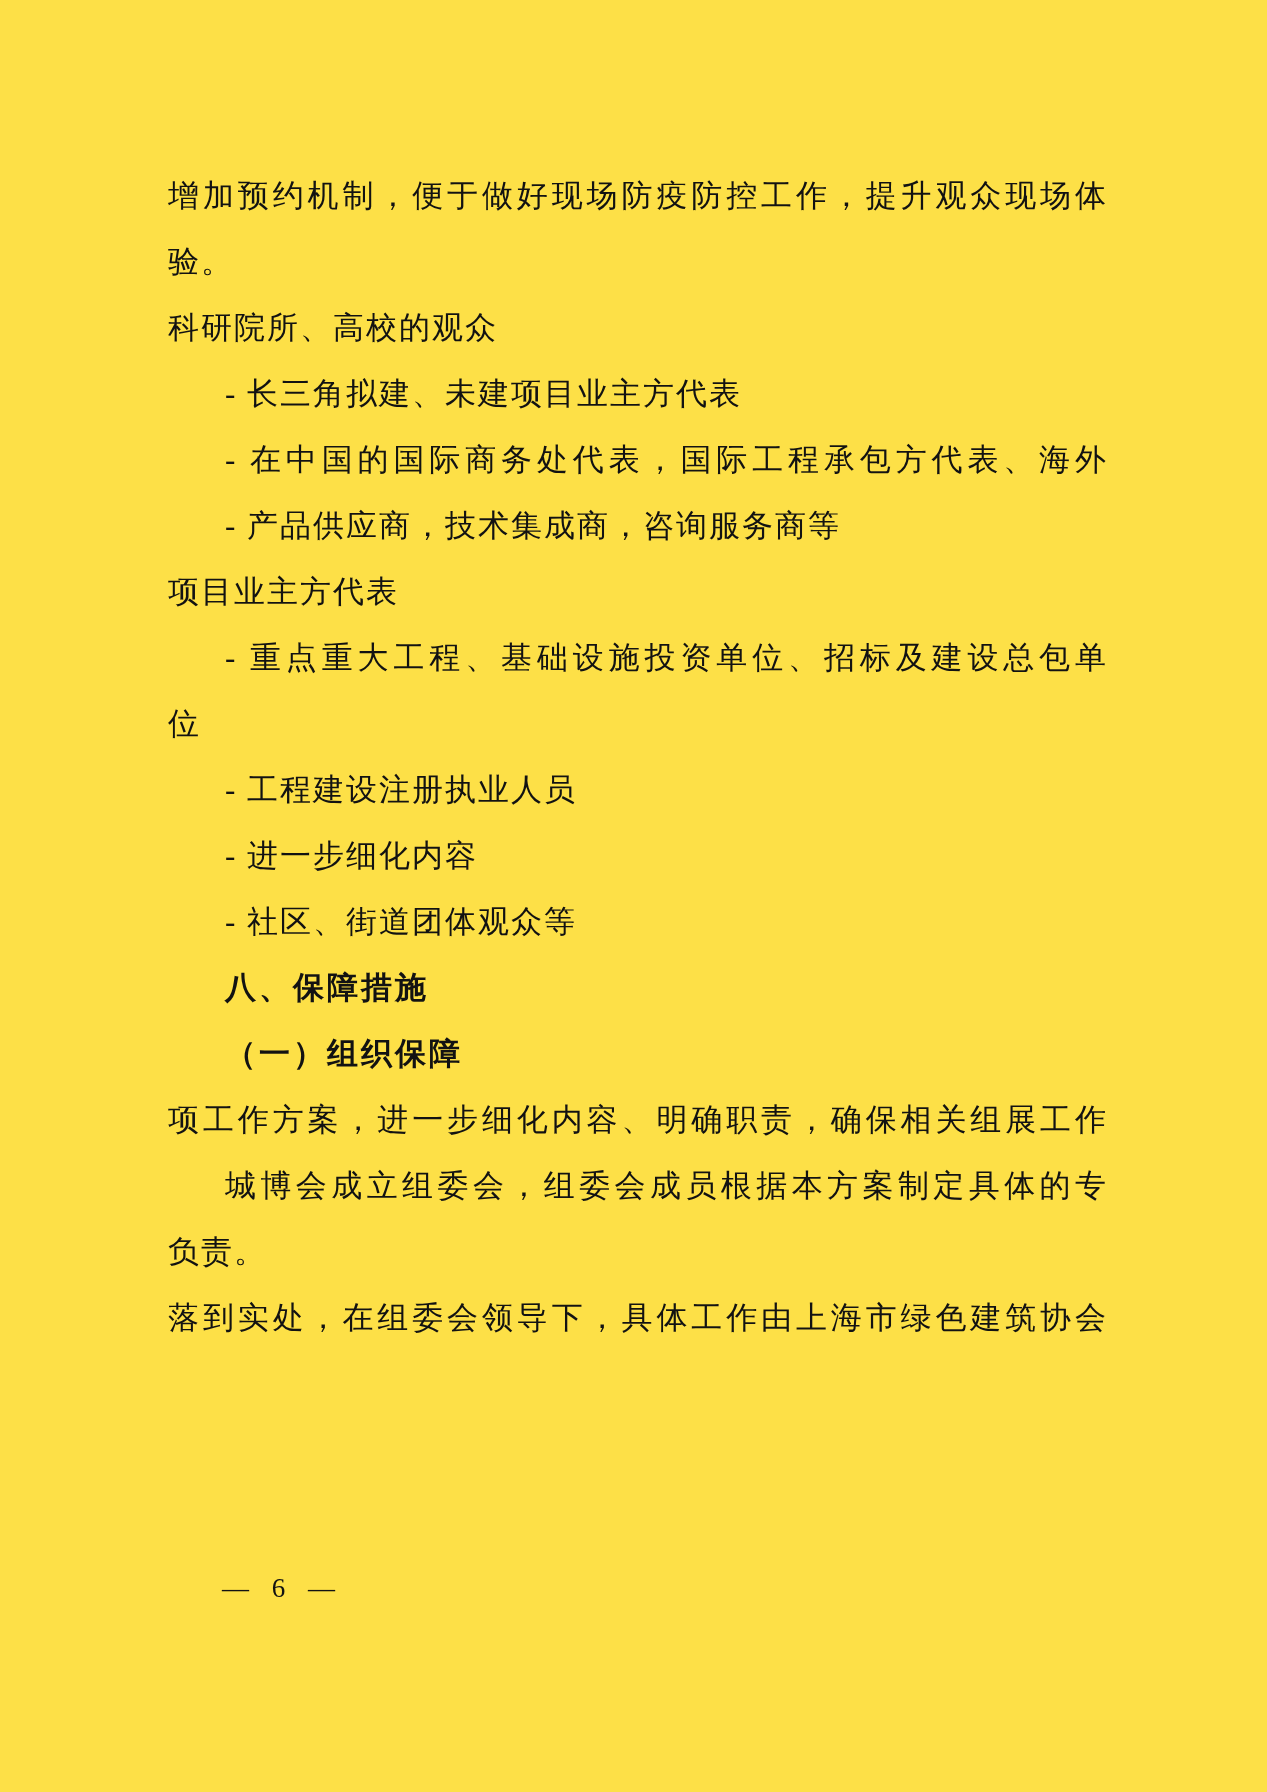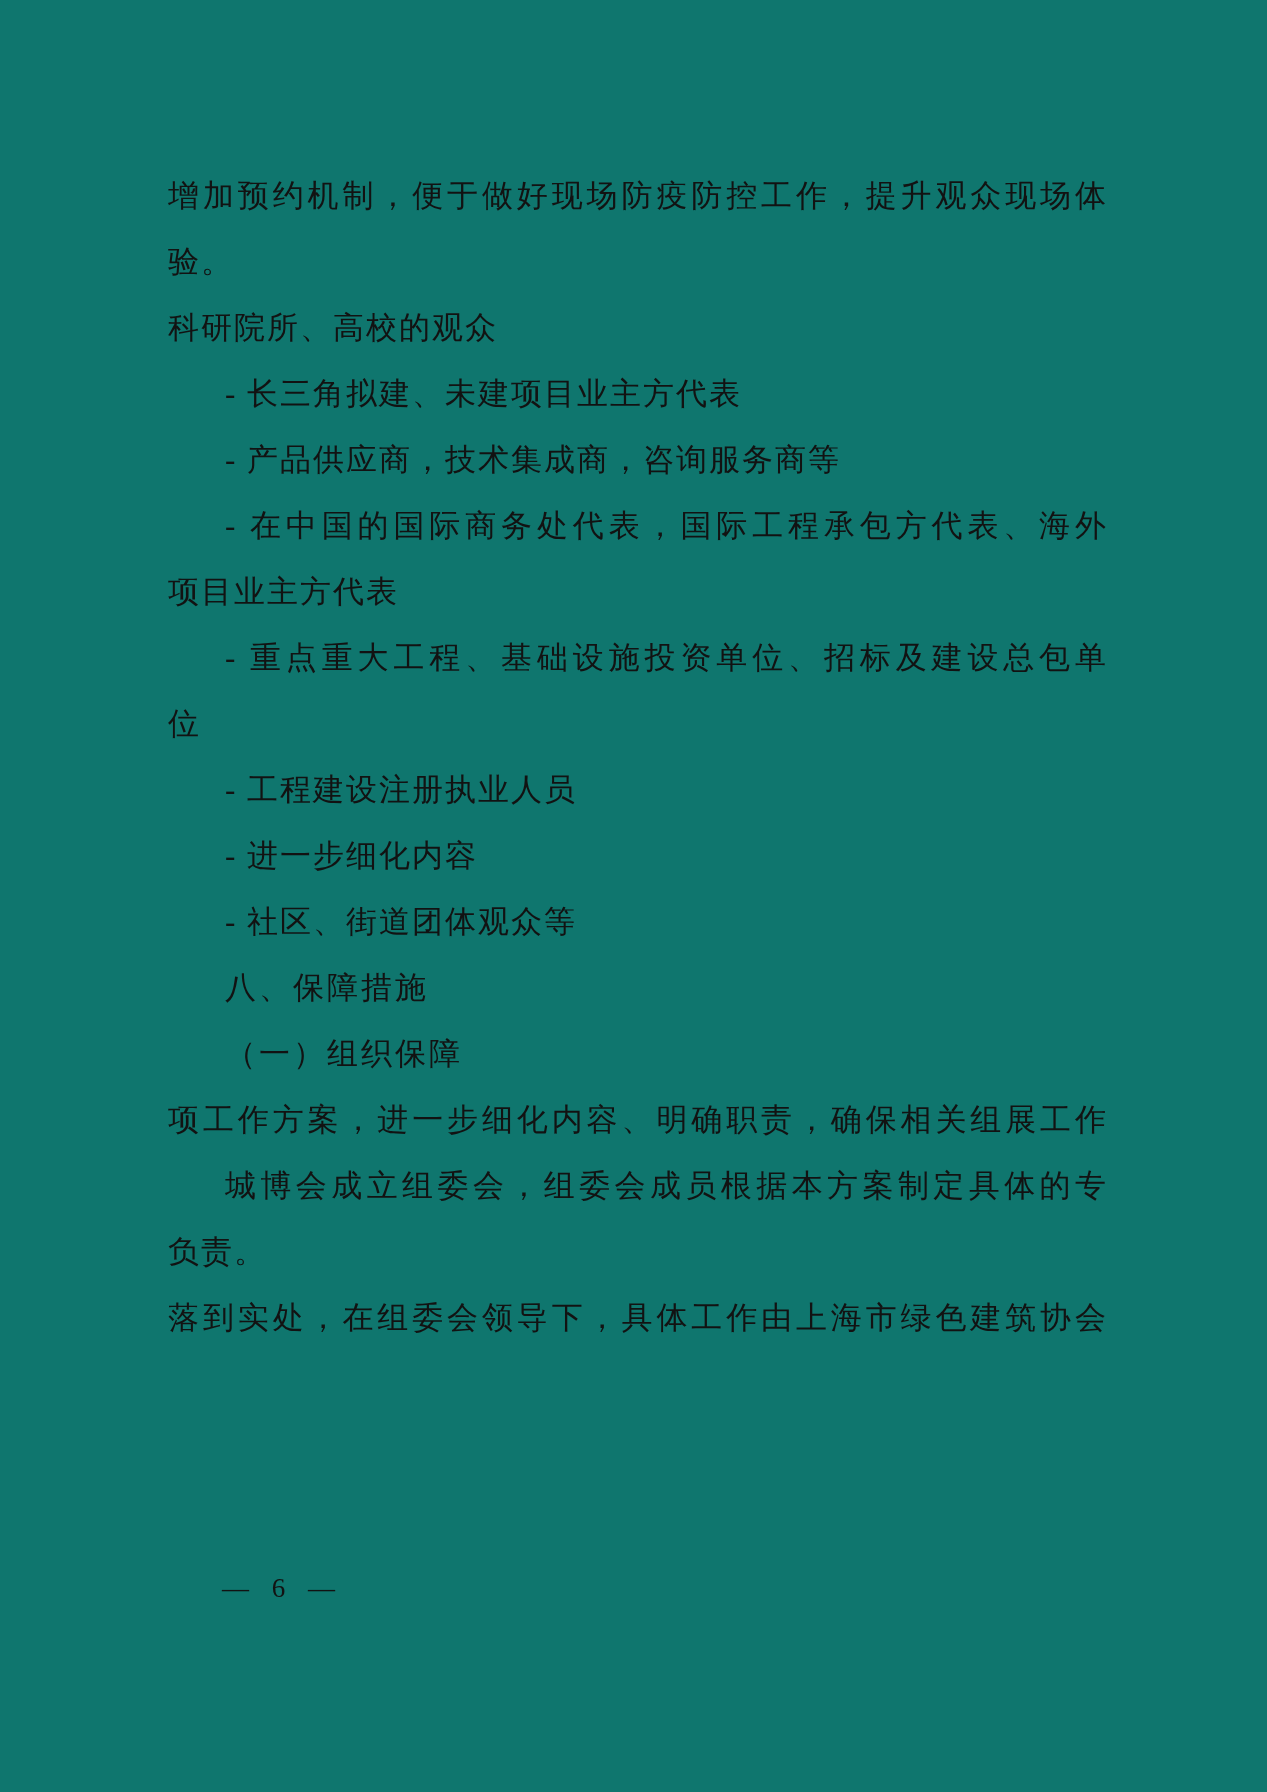--- a/index.html
+++ b/index.html
@@ -4,21 +4,21 @@
 <style>
   html, body {
     margin: 0;
     padding: 0;
     background: #ffffff;
   }
   .page {
     position: relative;
     width: 1267px;
     height: 1792px;
-    background: #0f766e;
+    background: #fde047;
     overflow: hidden;
     font-family: "Liberation Serif", serif;
     color: #121212;
   }
   .content {
     position: absolute;
     top: 163px;
     left: 168px;
     width: 940px;
   }
@@ -33,21 +33,21 @@
   .indent {
     padding-left: 57px;
   }
   .stretch {
     white-space: normal;
     text-align: justify;
     text-align-last: justify;
     text-justify: inter-character;
   }
   .heading {
-    font-weight: 400;
+    font-weight: 700;
     font-family: "Liberation Sans", sans-serif;
     letter-spacing: 3px;
   }
   .footer {
     position: absolute;
     top: 1560px;
     left: 222px;
     height: 56px;
     line-height: 56px;
     font-size: 27px;
@@ -59,22 +59,22 @@
 </style>
 </head>
 <body>
 
 <div class="page">
   <div class="content">
     <div class="line stretch">增加预约机制，便于做好现场防疫防控工作，提升观众现场体</div>
     <div class="line">验。</div>
     <div class="line">科研院所、高校的观众</div>
     <div class="line indent">- 长三角拟建、未建项目业主方代表</div>
+    <div class="line indent stretch">- 在中国的国际商务处代表，国际工程承包方代表、海外</div>
     <div class="line indent">- 产品供应商，技术集成商，咨询服务商等</div>
-    <div class="line indent stretch">- 在中国的国际商务处代表，国际工程承包方代表、海外</div>
     <div class="line">项目业主方代表</div>
     <div class="line indent stretch">- 重点重大工程、基础设施投资单位、招标及建设总包单</div>
     <div class="line">位</div>
     <div class="line indent">- 工程建设注册执业人员</div>
     <div class="line indent">- 进一步细化内容</div>
     <div class="line indent">- 社区、街道团体观众等</div>
     <div class="line indent heading">八、保障措施</div>
     <div class="line indent heading">（一）组织保障</div>
     <div class="line stretch">项工作方案，进一步细化内容、明确职责，确保相关组展工作</div>
     <div class="line indent stretch">城博会成立组委会，组委会成员根据本方案制定具体的专</div>

